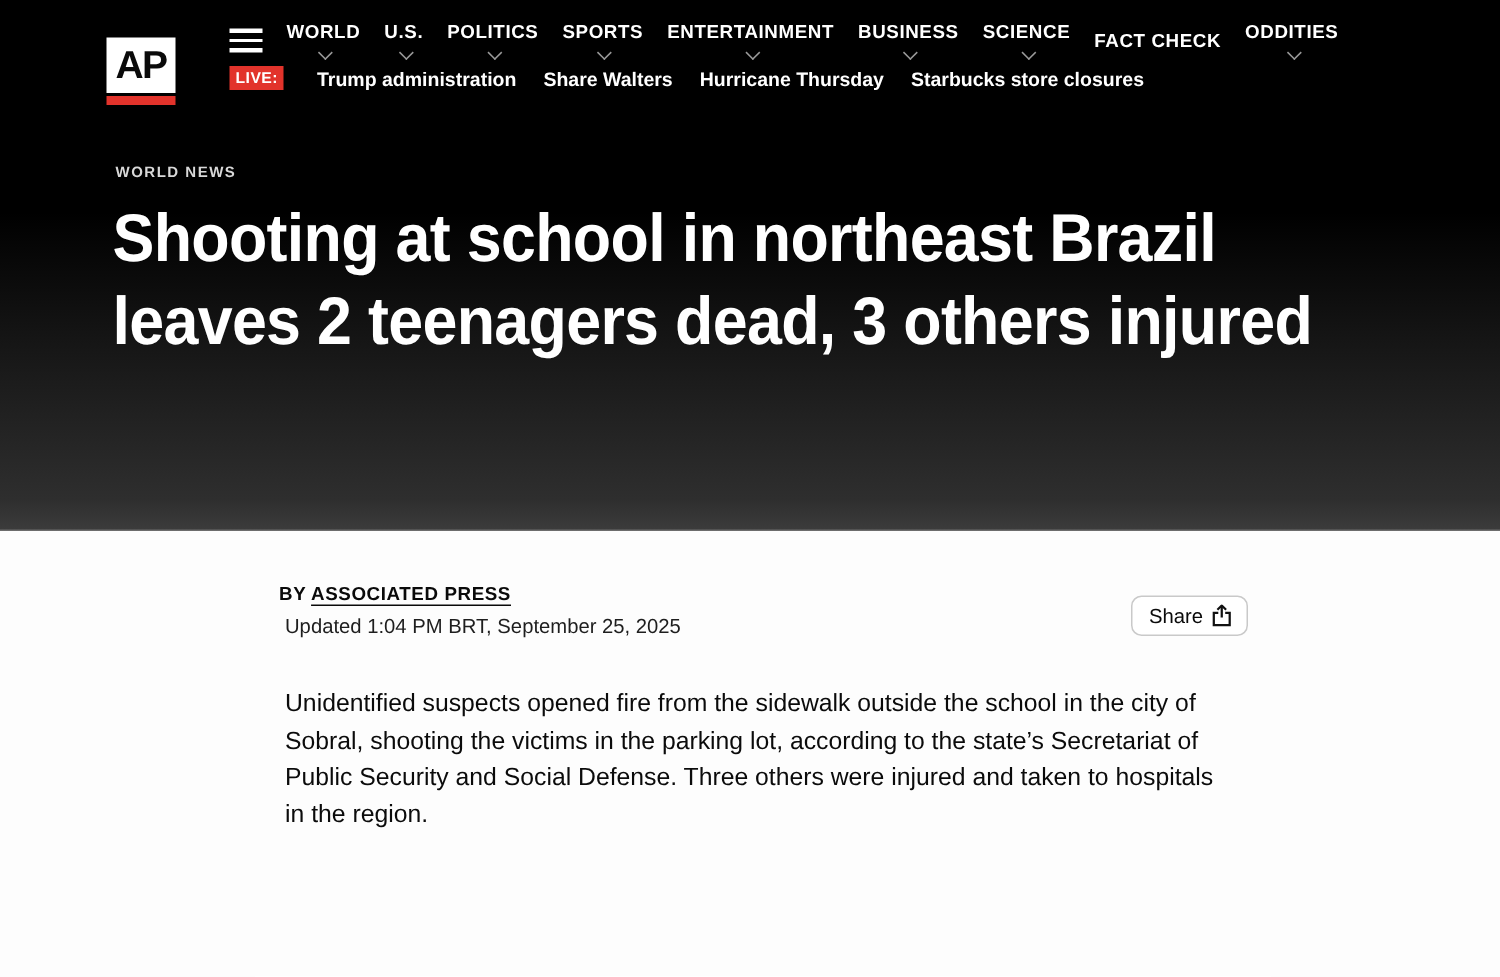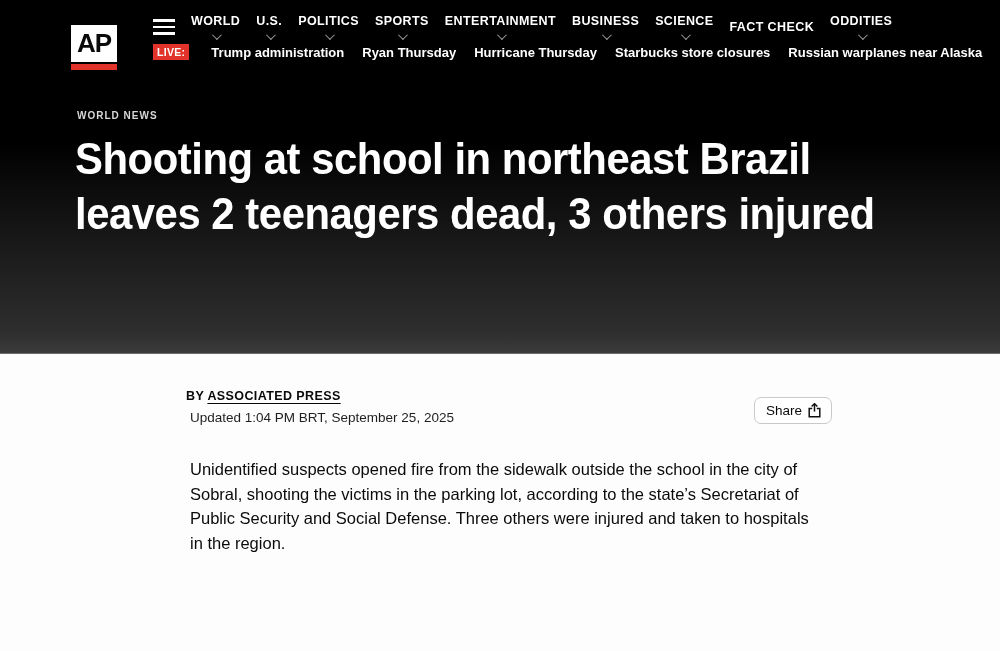--- a/index.html
+++ b/index.html
@@ -110,30 +110,27 @@
           </a>
         </nav>
     </div>
 
     <div class="trend-row" id="trend-items">
         <a class="trend-link">
           <span class="live-badge">LIVE:</span>
           <span>Trump administration</span>
         </a>
         <a class="trend-link">
-          <span>Ryan Thursday</span>
+          <span>Share Walters</span>
         </a>
         <a class="trend-link">
           <span>Hurricane Thursday</span>
         </a>
         <a class="trend-link">
           <span>Starbucks store closures</span>
-        </a>
-        <a class="trend-link">
-          <span>Russian warplanes near Alaska</span>
         </a>
       </div>
 
     <a class="eyebrow">WORLD NEWS</a>
 
     <h1 class="headline">Shooting at school in northeast Brazil leaves 2 teenagers dead, 3 others injured</h1>
   </header>
 
   <div class="byline">
     <span>BY</span>

